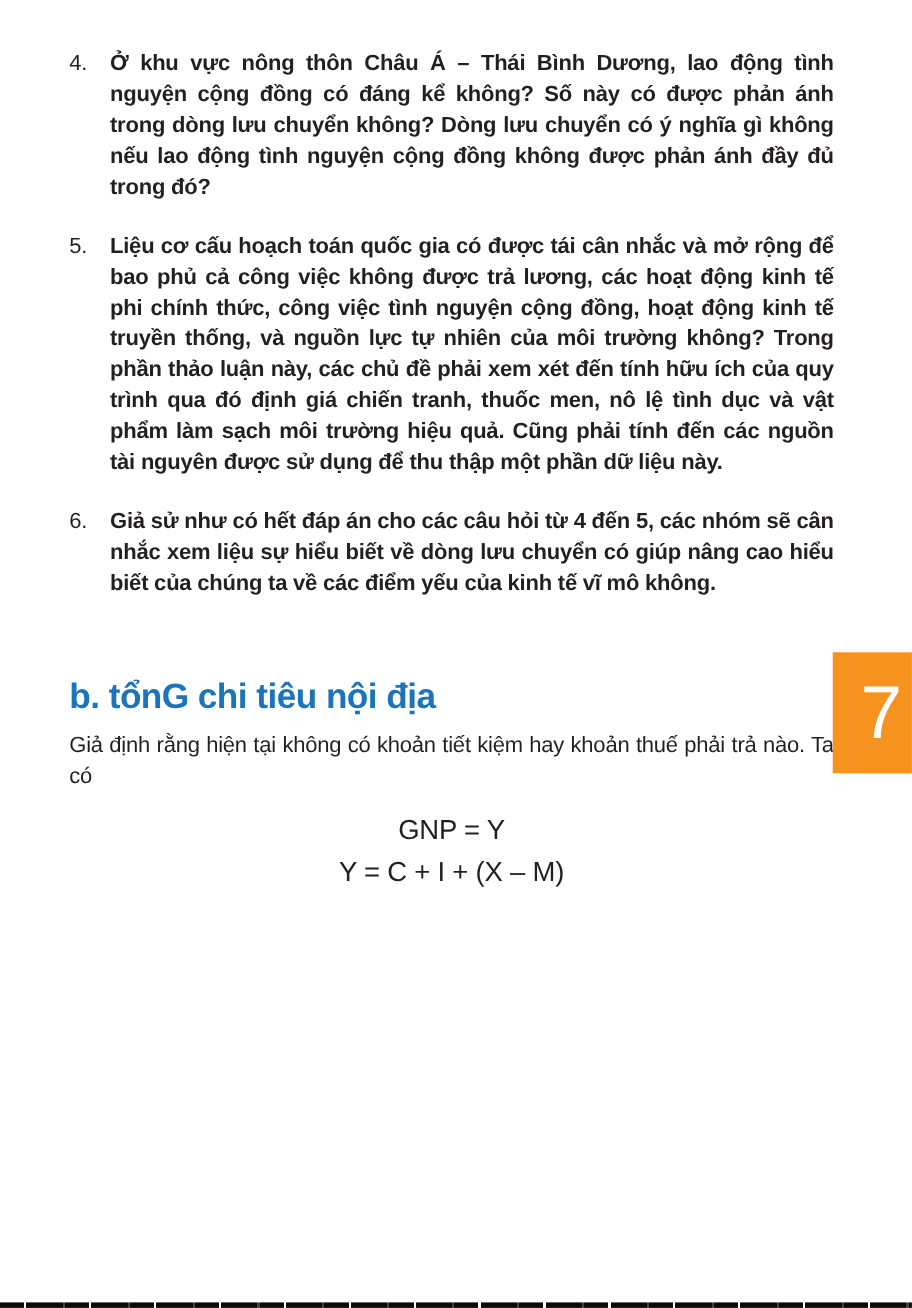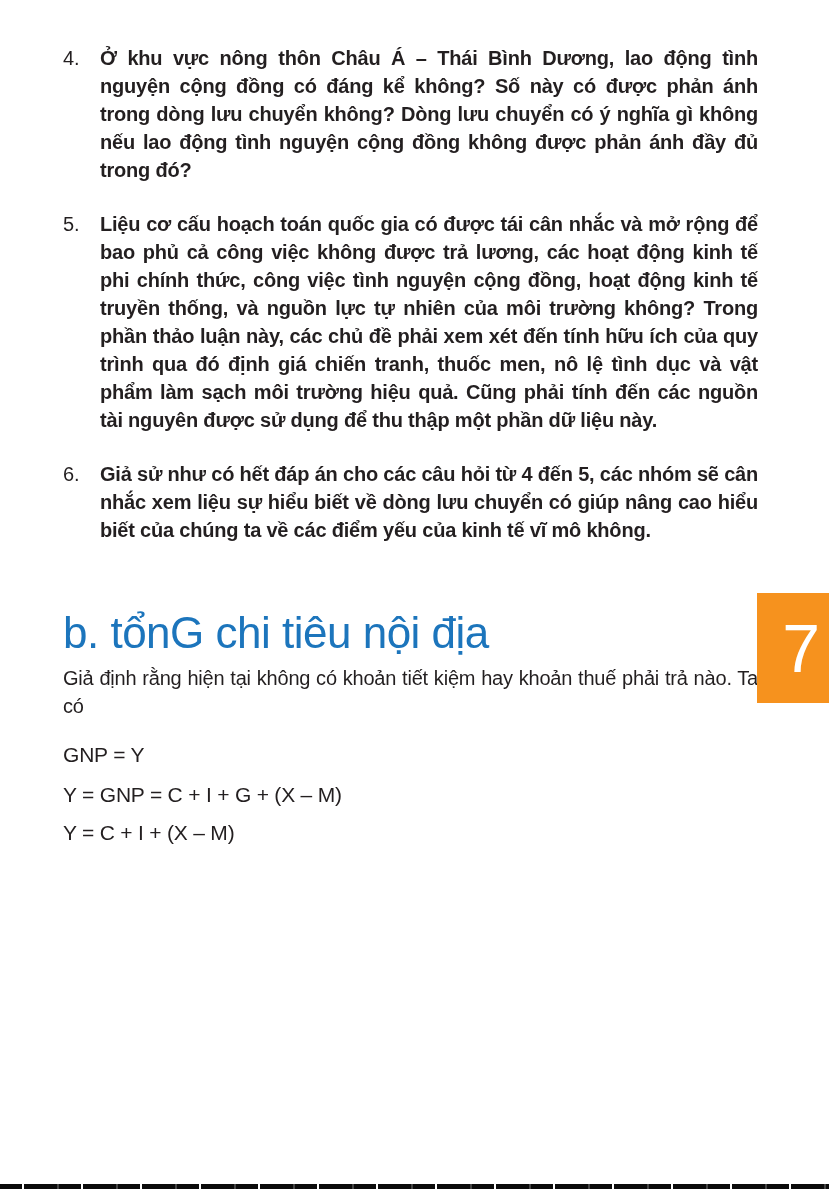--- a/index.html
+++ b/index.html
@@ -34,32 +34,32 @@
     flex: 1;
     text-align: justify;
     font-weight: bold;
   }
   .closing-paragraph {
     text-align: justify;
     margin-bottom: 0;
   }
   .section-heading {
     margin-top: 66px;
-    font-size: 44px;
+    font-size: 32px;
     line-height: 46px;
-    font-weight: 400;
+    font-weight: 700;
     letter-spacing: -0.5px;
   }
   .section-intro {
     margin-top: 8px;
     text-align: justify;
   }
   .equation {
-    text-align: left;
-    font-size: 21px;
+    text-align: center;
+    font-size: 25px;
     line-height: 26px;
   }
   .eq-1 { margin-top: 22px; }
   .connector { margin-top: 20px; }
   .eq-2 { margin-top: 14px; }
   .section-paragraph {
     margin-top: 24px;
     text-align: justify;
   }
   .eq-3 { margin-top: 12px; }
@@ -116,21 +116,20 @@
     </div>
 
 
     <h2 class="section-heading" style="color: rgb(28, 117, 188);">b. tổnG chi tiêu nội địa</h2>
 
     <p class="section-intro">Giả định rằng hiện tại không có khoản tiết kiệm hay khoản thuế phải trả nào. Ta có</p>
 
     <div class="equation eq-1">GNP = Y</div>
 
 
-    <div class="equation eq-2">Y = GNP = C + I + G + (X – M)</div>
 
 
     <div class="equation eq-3">Y = C + I + (X – M)</div>
 
   </div>
 
   <div class="chapter-tab" style="background: rgb(246, 146, 30);">
     <span>7</span>
   </div>
 

